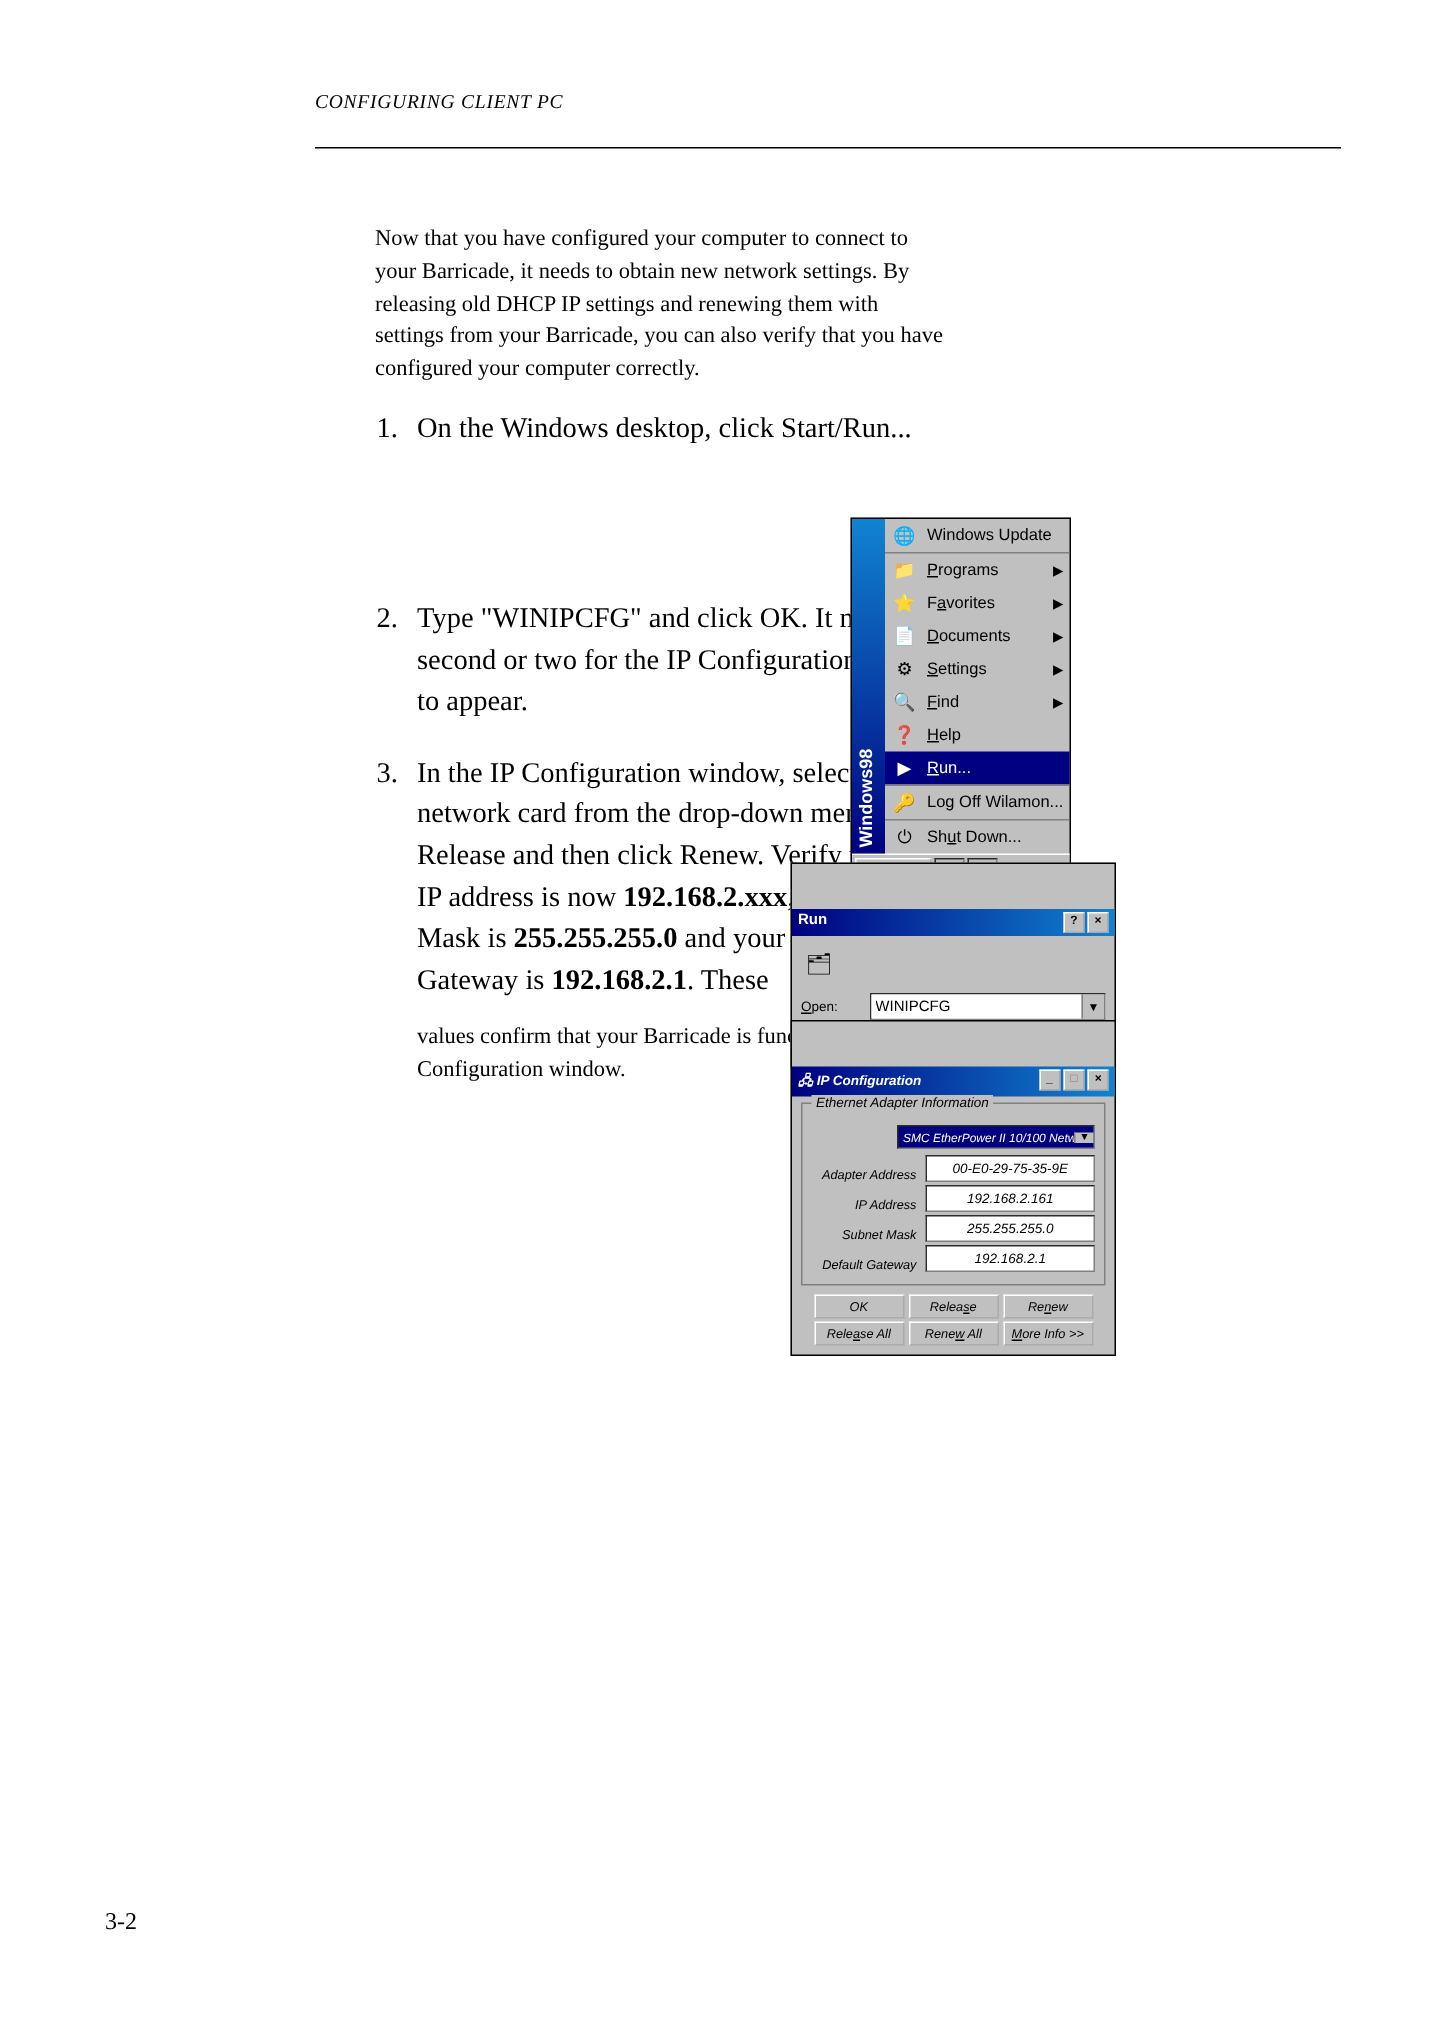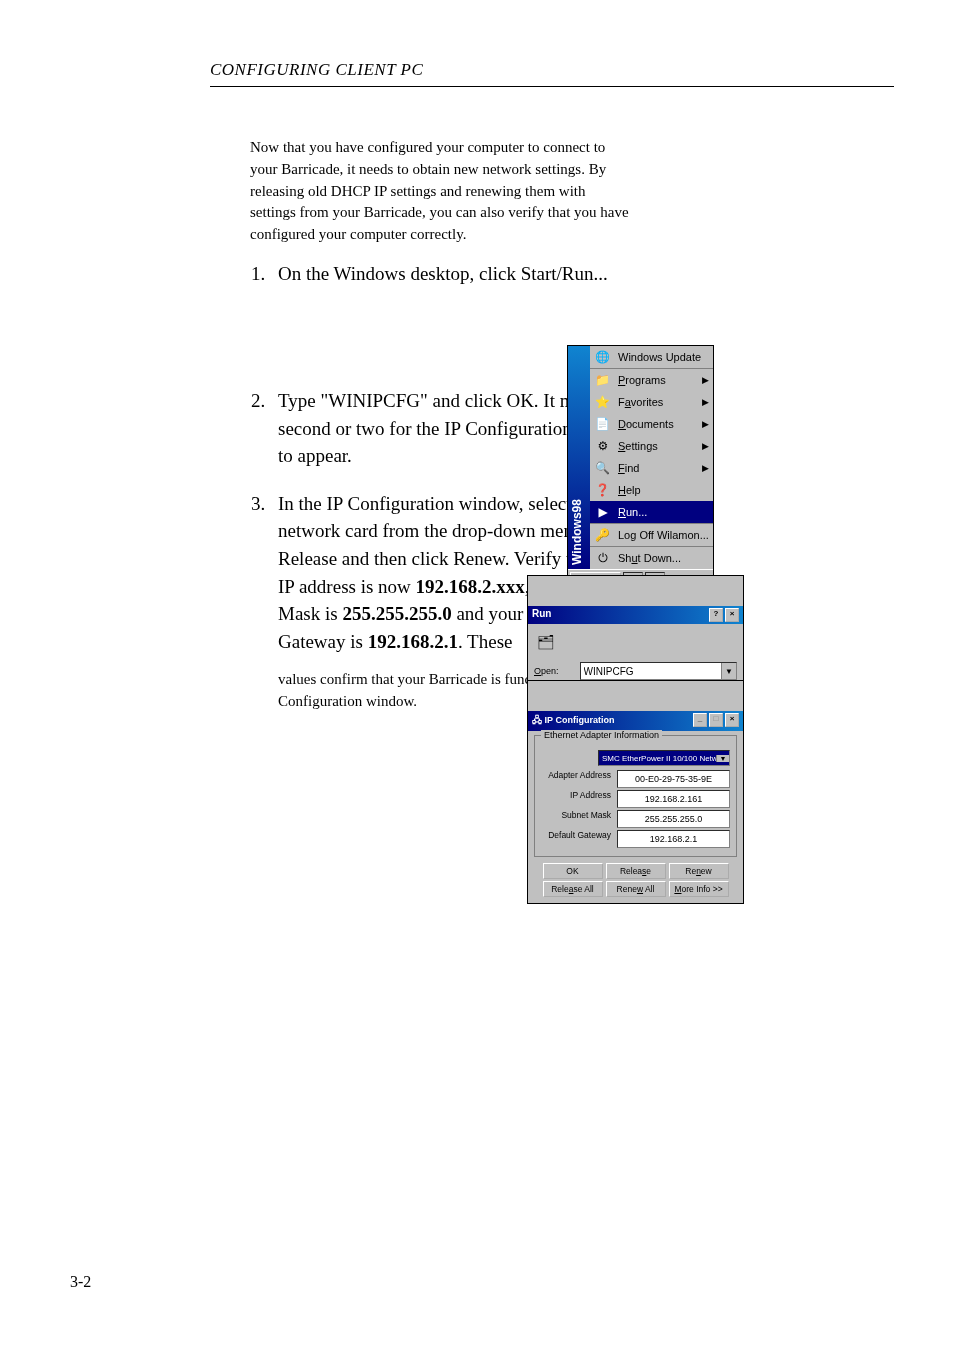--- a/index.html
+++ b/index.html
@@ -15,23 +15,23 @@
   }
   .page {
     padding: 60px 60px 40px 210px;
     position: relative;
     box-sizing: border-box;
     width: 954px;
     height: 1351px;
   }
   .header-line {
     font-style: italic;
-    font-size: 17px;
+    font-size: 13px;
     letter-spacing: 0.5px;
-    margin-bottom: 6px;
+    margin-bottom: 22px;
   }
   .header-line .sc { font-variant: small-caps; }
   .hr {
     border: none;
     border-top: 1px solid #000;
     margin: 0 0 50px 0;
   }
   h1.section {
     font-weight: bold;
     font-size: 18px;
@@ -212,20 +212,21 @@
   
   .ipconf {
     position: absolute;
     top: 680px;
     right: 210px;
     width: 215px;
     border: 1px solid #000;
     background: #c0c0c0;
     font-family: Tahoma, Arial, sans-serif;
     font-size: 9px;
+    font-style: italic;
   }
   .ipbody { padding: 4px 6px 6px 6px; }
   .groupbox {
     border: 1px solid #808080;
     border-top-color: #808080;
     position: relative;
     padding: 14px 6px 6px 6px;
     margin-bottom: 6px;
   }
   .groupbox .legend {
@@ -250,21 +251,21 @@
     font-size: 8px;
     align-items: center;
   }
   .adapter-dd .combo2 .val { flex: 1; padding: 0 3px; white-space: nowrap; overflow: hidden; }
   .adapter-dd .combo2 .dd {
     width: 12px; background: #c0c0c0; color: #000;
     border-left: 1px solid #808080;
     display: flex; align-items: center; justify-content: center;
     font-size: 7px;
   }
-  .iprow { display: flex; align-items: flex-start; margin-bottom: 2px; }
+  .iprow { display: flex; align-items: flex-end; margin-bottom: 2px; }
   .iprow .lbl { flex: 0 0 70px; text-align: right; padding-right: 6px; font-size: 8.5px; }
   .iprow .valbox {
     flex: 1;
     border: 1px inset #808080;
     background: #fff;
     padding: 2px 3px;
     font-size: 9px;
     text-align: center;
     height: 12px;
     line-height: 12px;

